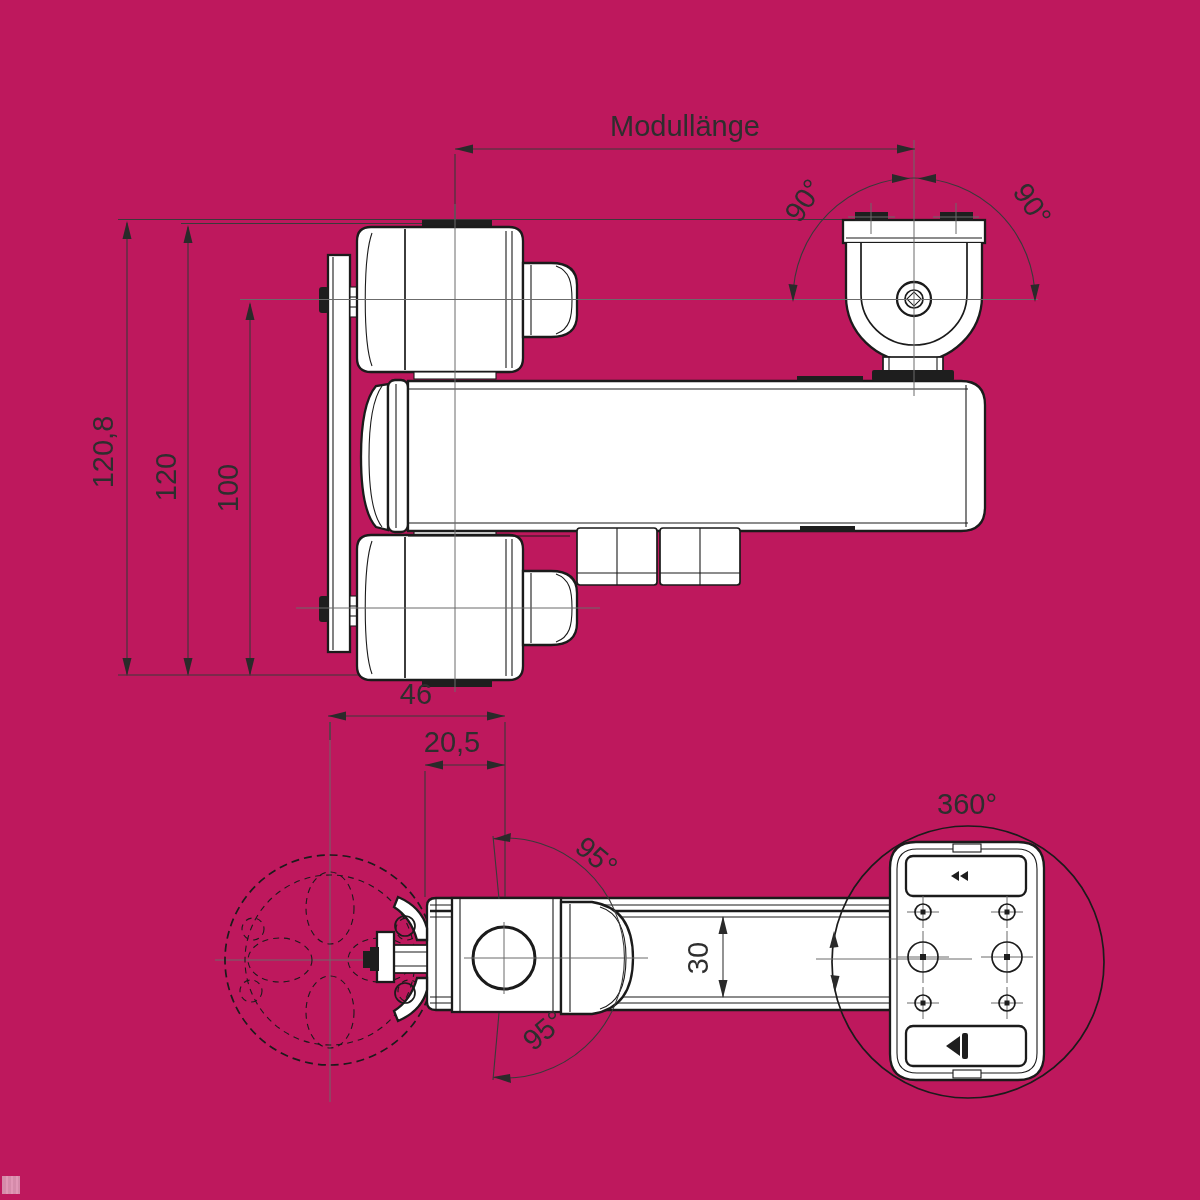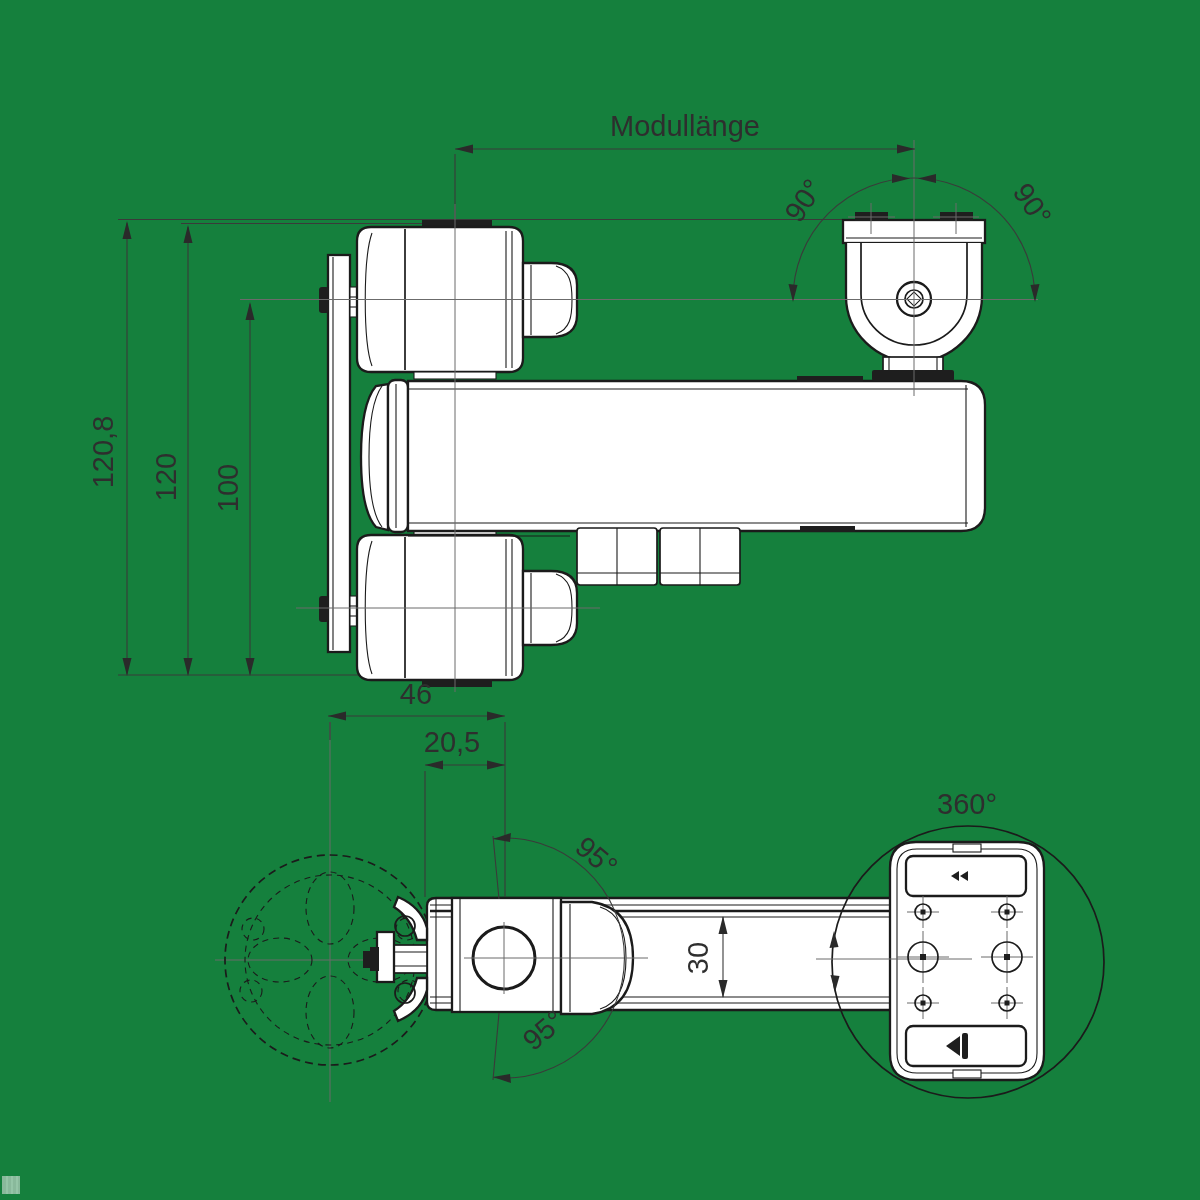--- a/index.html
+++ b/index.html
@@ -1,16 +1,16 @@
 <!DOCTYPE html>
 <html><head>
 <meta charset="utf-8">
 <style>
   html,body{margin:0;padding:0;background:#ffffff;}
-  .page{width:1200px;height:1200px;position:relative;background:#15803d;overflow:hidden;}
+  .page{width:1200px;height:1200px;position:relative;background:#be185d;overflow:hidden;}
   svg{display:block;}
   text{font-family:"Liberation Sans","DejaVu Sans",sans-serif;fill:#2e2e2e;}
   .dim-label{font-size:29px;}
   .big-label{font-size:29px;}
   .obj{stroke:#1b1b1b;fill:none;}
   .objw{stroke:#1b1b1b;fill:#ffffff;}
   .thin{stroke-width:1.1;}
   .med{stroke-width:1.7;}
   .thick{stroke-width:2.3;}
   .dimline{stroke:#3a3a3a;stroke-width:1.1;fill:none;}

